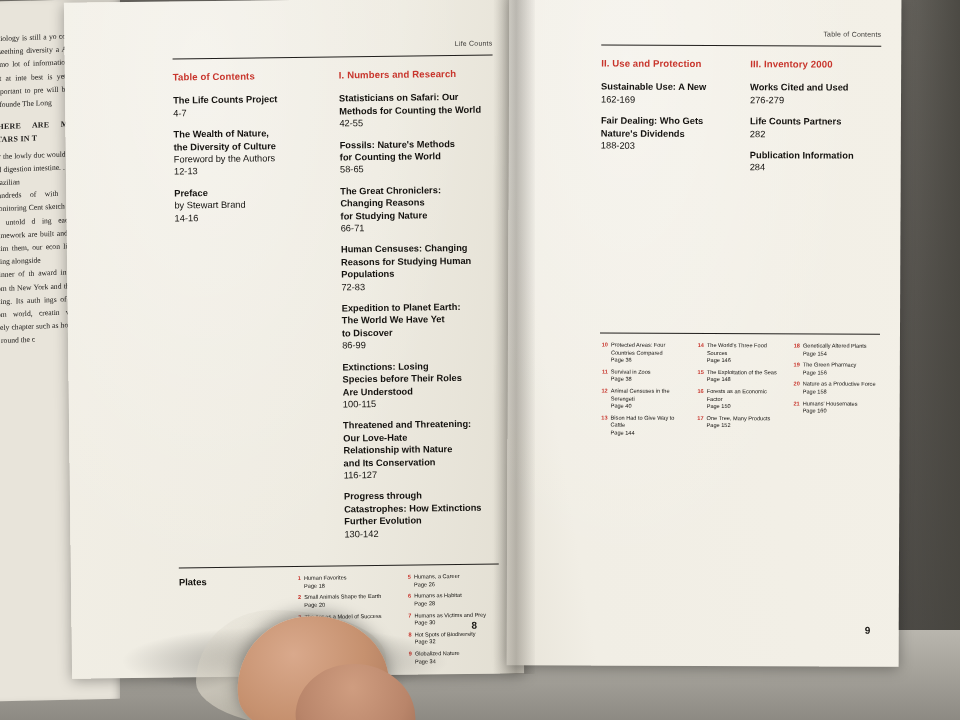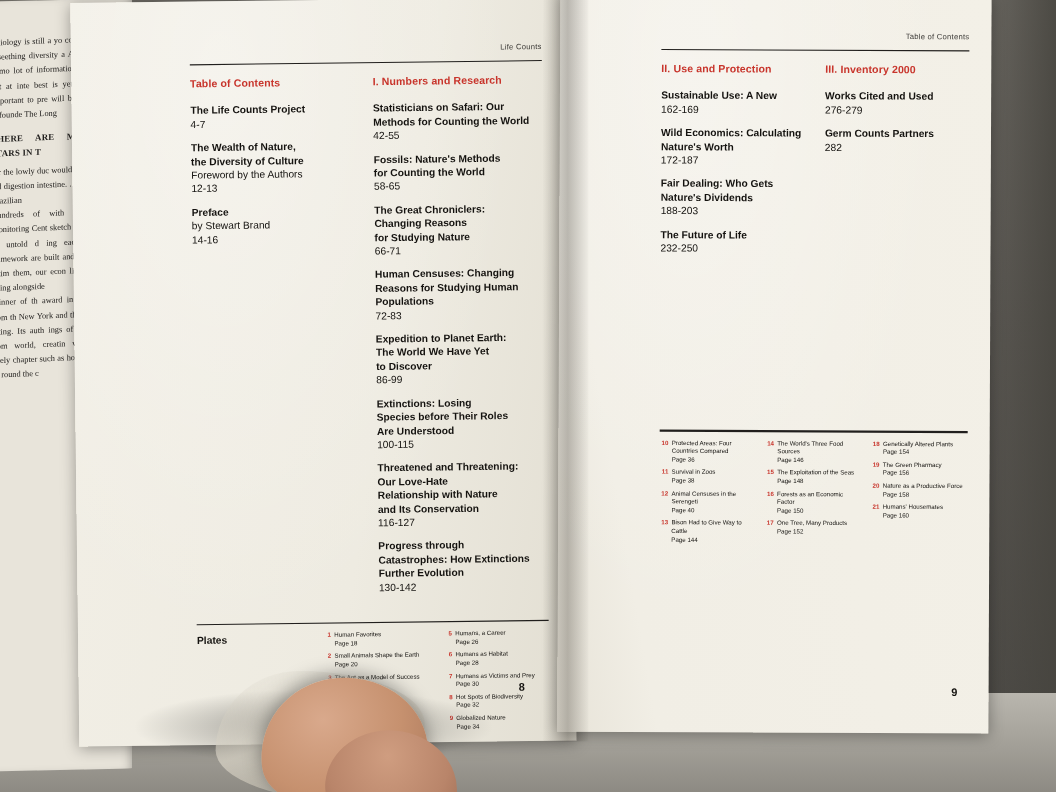--- a/index.html
+++ b/index.html
@@ -400,56 +400,51 @@
         <div class="right-cols">
 
           <div class="right-col">
             <div class="col-head">II. Use and Protection</div>
 
             <div class="entry">
               <span class="ttl">Sustainable Use: A New</span>
               <span class="pg">162-169</span>
             </div>
 
-            <div class="entry">
-              <span class="ttl">Wild Economics: Calculating</span>
-              <span class="ttl" style="display:block">Nature's Worth</span>
-              <span class="pg">172-187</span>
-            </div>
 
             <div class="entry">
               <span class="ttl">Fair Dealing: Who Gets</span>
               <span class="ttl" style="display:block">Nature's Dividends</span>
               <span class="pg">188-203</span>
             </div>
 
 
 
-            <div class="entry">
-              <span class="ttl">The Future of Life</span>
-              <span class="pg">232-250</span>
-            </div>
           </div>
 
           <div class="right-col">
             <div class="col-head">III. Inventory 2000</div>
 
 
             <div class="entry" style="">
               <span class="ttl">Works Cited and Used</span>
               <span class="pg">276-279</span>
             </div>
 
 
             <div class="entry">
-              <span class="ttl">Germ Counts Partners</span>
+              <span class="ttl">Life Counts Partners</span>
               <span class="pg">282</span>
             </div>
 
 
+            <div class="entry">
+              <span class="ttl">Publication Information</span>
+              <span class="pg">284</span>
+            </div>
           </div>
         </div>
 
         <div class="plates-rule" style="margin-top:150px;"></div>
 
         <div class="plates-wrap-right">
           <div class="plates-col-right">
             <div class="plate">
               <span class="num">10</span>
               <span><span>Protected Areas: Four Countries Compared</span><span class="pg">Page 36</span></span>

